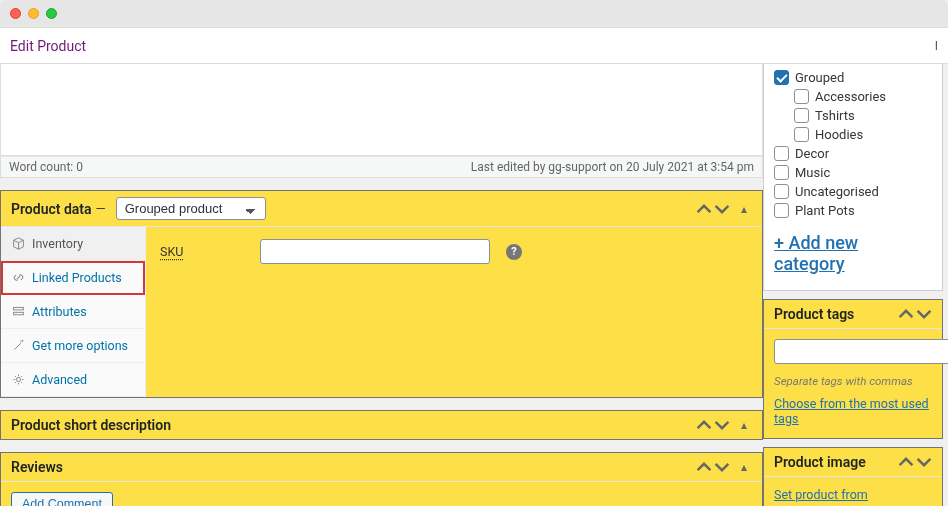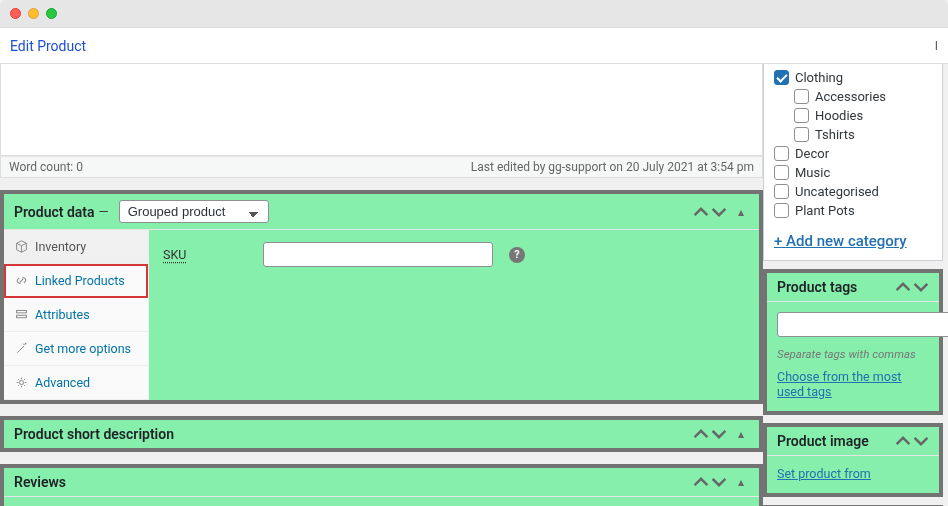--- a/index.html
+++ b/index.html
@@ -7,33 +7,33 @@
   a { text-decoration: none; }
 
   
   .titlebar { height: 28px; background: #e6e6e7; display: flex; align-items: center; padding-left: 10px; gap: 7px; border-bottom: 1px solid #ddd; border-radius: 6px 6px 0 0; }
   .dot { width: 11px; height: 11px; border-radius: 50%; }
   .dot.red { background: #ff5f57; border: 0.5px solid #e33e32; }
   .dot.yellow { background: #ffbd2e; border: 0.5px solid #e09e3e; }
   .dot.green { background: #28c840; border: 0.5px solid #17a62c; }
 
   .pagehead { height: 36px; background: #fff; border-bottom: 1px solid #dcdcde; display: flex; align-items: center; justify-content: space-between; padding: 0 10px; font-size: 13px; }
-  .pagehead .title { font-weight: 400; color: #1d4ed8; font-size: 14px; }
+  .pagehead .title { font-weight: 400; color: #701a75; font-size: 14px; }
   .pagehead .rcut { color: #555; font-size: 12px; }
 
   .layout { display: flex; height: calc(506px - 28px - 36px); }
   .main { flex: 1; min-width: 0; padding: 0; overflow: hidden; }
   .sidebar { width: 185px; padding: 0 5px 0 0; overflow: hidden; }
 
   
   .editor { height: 92px; background: #fff; border: 1px solid #ddd; border-top: none; margin: 0; }
   .editor-footer { display: flex; justify-content: space-between; align-items: center; height: 22px; background: #f6f7f7; border: 1px solid #ddd; border-top: 1px solid #e5e5e5; font-size: 12px; color: #666; padding: 0 8px; }
 
   
-  .postbox { background: #86efac; border: 4px solid #737373; margin: 12px 0 0 0; }
+  .postbox { background: #fde047; border: 1px solid #737373; margin: 12px 0 0 0; }
   .postbox.side { margin: 8px 0 0 0; }
   .pbhead { display: flex; align-items: center; justify-content: space-between; padding: 6px 10px; border-bottom: 1px solid #e5e5e5; }
   .pbhead.noborder { border-bottom: none; }
   .pbhead h2 { font-size: 14px; font-weight: 600; color: #1d2327; }
   .pbhead .controls { display: flex; gap: 2px; align-items: center; color: #777; }
   .chev { width: 16px; height: 16px; display: inline-flex; align-items: center; justify-content: center; cursor: pointer; font-size: 12px; color: #666; }
   .selectwrap { margin-left: 6px; }
   select { border: 1px solid #8c8f94; border-radius: 3px; padding: 3px 26px 3px 8px; font-size: 13px; background: #fff; color: #2c3338; appearance: none; -webkit-appearance: none; background-image: linear-gradient(45deg, transparent 50%, #555 50%), linear-gradient(135deg, #555 50%, transparent 50%); background-position: calc(100% - 15px) 11px, calc(100% - 10px) 11px; background-size: 5px 5px, 5px 5px; background-repeat: no-repeat; min-width: 150px; }
 
   .pdata-body { display: flex; }
@@ -56,21 +56,21 @@
 
   
   .cat-tabs { display: flex; gap: 10px; font-size: 12px; color: #666; padding: 0 10px 4px; }
   .catlist { padding: 0 10px 6px 10px; font-size: 13px; }
   .catlist ul { list-style: none; }
   .catlist li { padding: 2px 0; display: flex; align-items: center; gap: 6px; }
   .catlist .children { padding-left: 20px; }
   input[type=checkbox] { width: 15px; height: 15px; border: 1px solid #8c8f94; border-radius: 3px; appearance: none; -webkit-appearance: none; background: #fff; position: relative; cursor: pointer; }
   input[type=checkbox]:checked { background: #2271b1; border-color: #2271b1; }
   input[type=checkbox]:checked::after { content: ""; position: absolute; left: 4px; top: 1px; width: 4px; height: 8px; border: solid #fff; border-width: 0 2px 2px 0; transform: rotate(45deg); }
-  .addnew { padding: 6px 10px 10px; font-size: 15px; }
+  .addnew { padding: 6px 10px 16px; font-size: 18px; }
   .link { color: #2271b1; text-decoration: underline; cursor: pointer; }
   .linkbold { color: #2271b1; font-weight: 500; text-decoration: underline; cursor: pointer; }
 
   .tagrow { display: flex; gap: 6px; padding: 10px; align-items: center; }
   .tagrow input { flex: 1; border: 1px solid #8c8f94; border-radius: 3px; padding: 4px 6px; }
   .helptext { font-size: 11.5px; color: #777; padding: 0 10px 8px; font-style: italic; }
   .sidelink { padding: 0 10px 12px; font-size: 12.5px; text-decoration: underline; }
 
   .reviews-body { padding: 10px; }
 
@@ -233,34 +233,34 @@
   </div>
 
   <div class="sidebar">
 
     <div class="side-first">
       <div class="cat-tabs" style="height:0;overflow:hidden;"></div>
       <div class="catlist">
         <ul>
           <li>
               <input type="checkbox" checked="" style="">
-              <span>Clothing</span>
+              <span>Grouped</span>
             </li>
           <ul class="children">
             <li>
                 <input type="checkbox" style="">
                 <span>Accessories</span>
               </li>
             <li>
                 <input type="checkbox" style="">
-                <span>Hoodies</span>
+                <span>Tshirts</span>
               </li>
             <li>
                 <input type="checkbox" style="">
-                <span>Tshirts</span>
+                <span>Hoodies</span>
               </li>
           </ul>
           <li>
               <input type="checkbox" style="">
               <span>Decor</span>
             </li>
           <li>
               <input type="checkbox" style="">
               <span>Music</span>
             </li>

